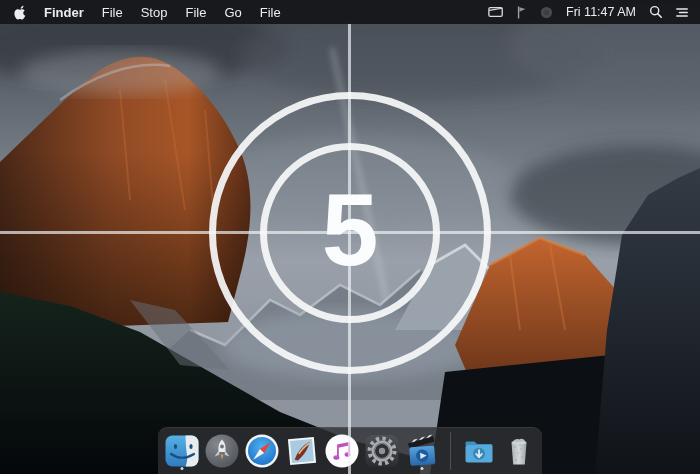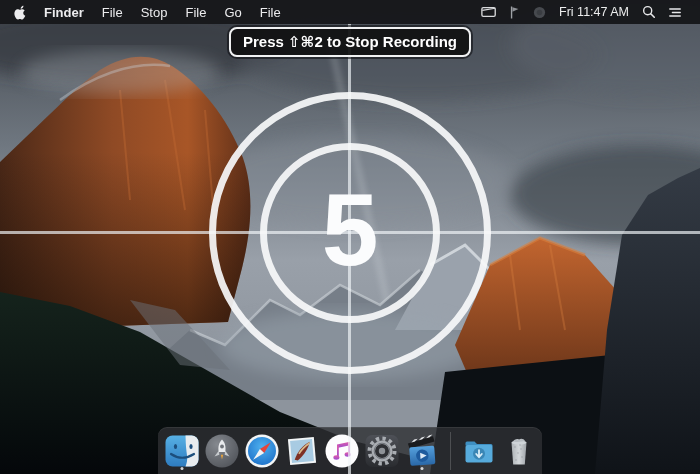--- a/index.html
+++ b/index.html
@@ -10,21 +10,21 @@
   .wallpaper{position:absolute;inset:0;z-index:0;}
   .wallpaper svg{display:block;width:100%;height:100%;}
 
   
   .menubar{position:absolute;top:0;left:0;right:0;height:24px;z-index:20;
     background:rgba(23,24,27,0.97);display:flex;align-items:center;
     color:#ececee;font-size:13px;}
   .apple{display:flex;align-items:center;padding:0 8px 0 14px;height:22px;}
   .menu-item{padding:0 9px;height:22px;display:flex;align-items:center;cursor:default;}
   .menu-item.active-app{font-weight:bold;}
-  .mb-status{margin-left:auto;display:flex;align-items:center;gap:0;padding-right:12px;}
+  .mb-status{margin-left:auto;display:flex;align-items:center;gap:0;padding-right:5px;}
   .mb-status .st{display:flex;align-items:center;justify-content:center;height:22px;padding:0 6px;}
   .clock{font-size:12.5px;color:#eceded;padding:0 7px;white-space:nowrap;}
 
   
   .banner{position:absolute;top:27px;left:50%;transform:translateX(-50%);z-index:25;
     background:rgba(16,16,17,0.93);border:2px solid #f1f2f3;border-radius:8px;
     box-shadow:0 0 0 2px rgba(10,10,12,0.55);
     color:#ffffff;font-weight:bold;font-size:15px;line-height:1;
     padding:5px 12px 6px;white-space:nowrap;}
 
@@ -325,15 +325,14 @@
           <g stroke="#e7e8ea" stroke-width="1.5" stroke-linecap="round">
             <line x1="2" y1="3" x2="14" y2="3"></line>
             <line x1="5" y1="7" x2="14" y2="7"></line>
             <line x1="2" y1="11" x2="14" y2="11"></line>
           </g>
         </svg>
       </span>
     </span>
   </div>
 
-  <div class="banner">Press ⇧⌘2 to Stop Recording</div>
 
 </div>
 
 </body></html>

